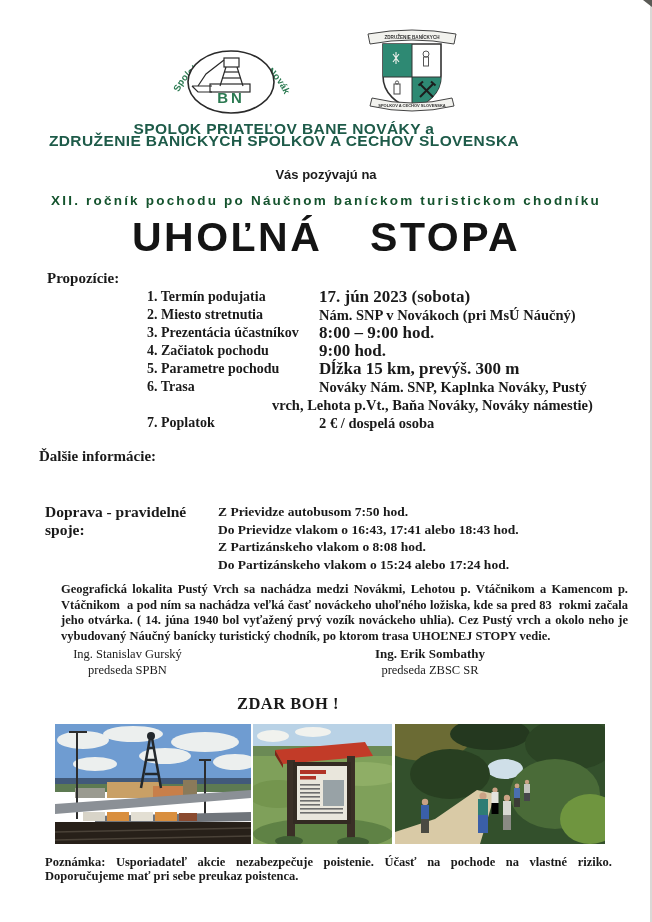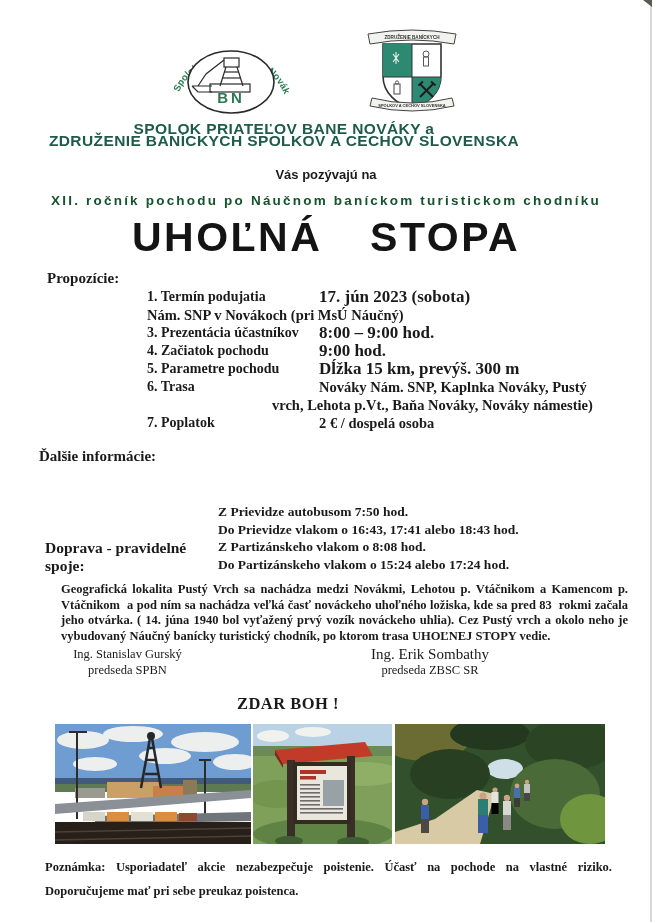--- a/index.html
+++ b/index.html
@@ -39,45 +39,45 @@
   .prop-row:nth-of-type(4) .val, .prop-row:nth-of-type(5) .val { font-size:17px; }
   .prop-row.hang .val { margin-left:-47px; text-indent:47px; }
 
   
   .dalsie { left:39px; top:433px; width:568px;margin-top:14px; }
   .dalsie .head { font-weight:bold; font-size:15px; line-height:18px; }
   .dalsie .txt { font-weight:bold; font-size:13px; line-height:17px; white-space:pre-wrap; }
 
   
   .doprava { left:45px; top:503px; width:575px; display:flex; }
-  .doprava .head { font-weight:bold; font-size:15.5px; flex:0 0 173px; line-height:18px;margin-top:36px; }
+  .doprava .head { font-weight:bold; font-size:15.5px; flex:0 0 173px; line-height:18px; }
   .doprava .lines div { font-weight:bold; font-size:13.5px; line-height:17.5px; }
 
   
   .geo { left:61px; top:582px; width:567px; font-weight:bold; font-size:12.5px;
          line-height:15.5px; text-align:justify; white-space:pre-wrap; }
 
   
   .sig { text-align:center; font-size:12.5px; line-height:16px; }
   .sig-left { left:65px; top:646px; width:125px; }
   .sig-right { left:370px; top:646px; width:120px; }
-  .sig-right .name { font-weight:normal; font-size:15px; }
+  .sig-right .name { font-weight:bold; font-size:13px; }
 
   .salute { left:0; top:694px; width:576px; text-align:center; font-weight:bold;
             font-size:16.5px; letter-spacing:.5px; }
 
   
   .photo { top:724px; height:120px; overflow:hidden; }
   .photo svg { display:block; width:100%; height:100%; }
   .photo1 { left:55px; width:196px; }
   .photo2 { left:253px; width:139px; }
   .photo3 { left:395px; width:210px; }
 
   .note { left:45px; top:855px; width:567px; font-weight:bold; font-size:12.5px;
-          line-height:24px; text-align:justify; }
+          line-height:14px; text-align:justify; }
 </style>
 </head>
 <body>
 
 <div class="page">
 
   <div class="edge-line"></div>
   <div class="corner-mark"></div>
 
   <div class="abs logo-left">
@@ -148,20 +148,21 @@
   <div class="abs event-line">XII. ročník pochodu po Náučnom baníckom turistickom chodníku</div>
   <div class="abs big-title">UHOĽNÁ  STOPA</div>
 
   <div class="abs prop-head">Propozície:</div>
   <div class="abs prop-list">
     <div class="prop-row">
       <span class="lbl">1. Termín podujatia</span>
       <span class="val">17. jún 2023 (sobota)</span>
     </div>
     <div class="prop-row">
+      <span class="lbl">2. Miesto stretnutia</span>
       <span class="val">Nám. SNP v Novákoch (pri MsÚ Náučný)</span>
     </div>
     <div class="prop-row">
       <span class="lbl">3. Prezentácia účastníkov</span>
       <span class="val">8:00 – 9:00 hod.</span>
     </div>
     <div class="prop-row">
       <span class="lbl">4. Začiatok pochodu</span>
       <span class="val">9:00 hod.</span>
     </div>

